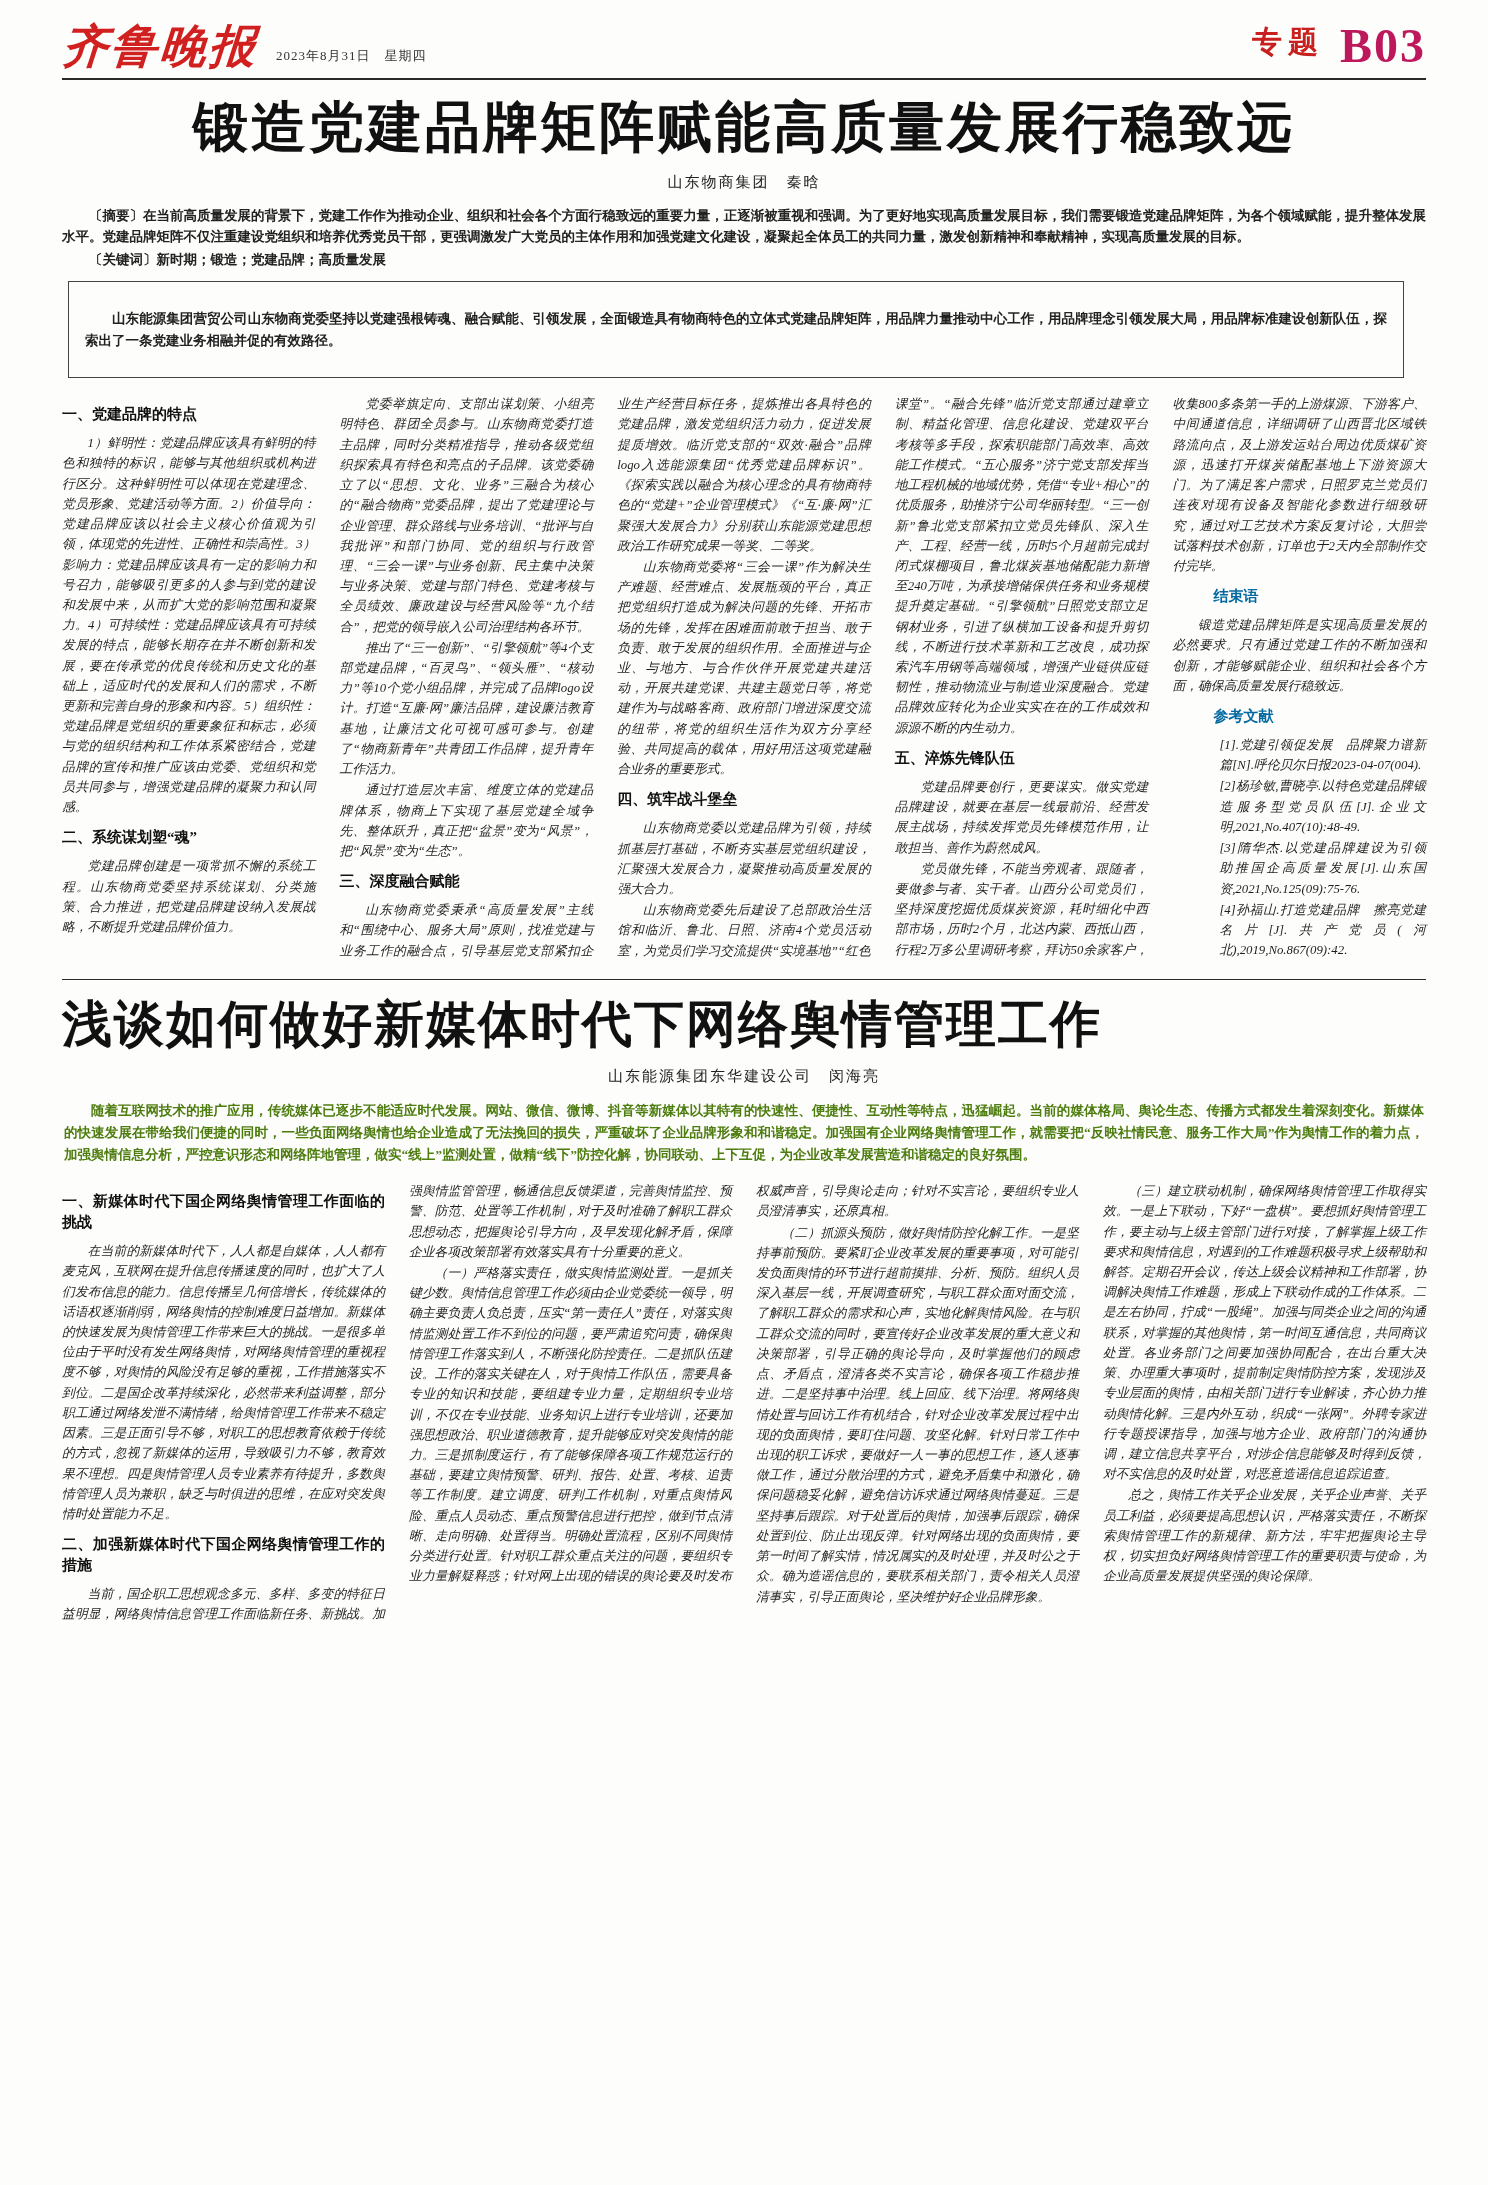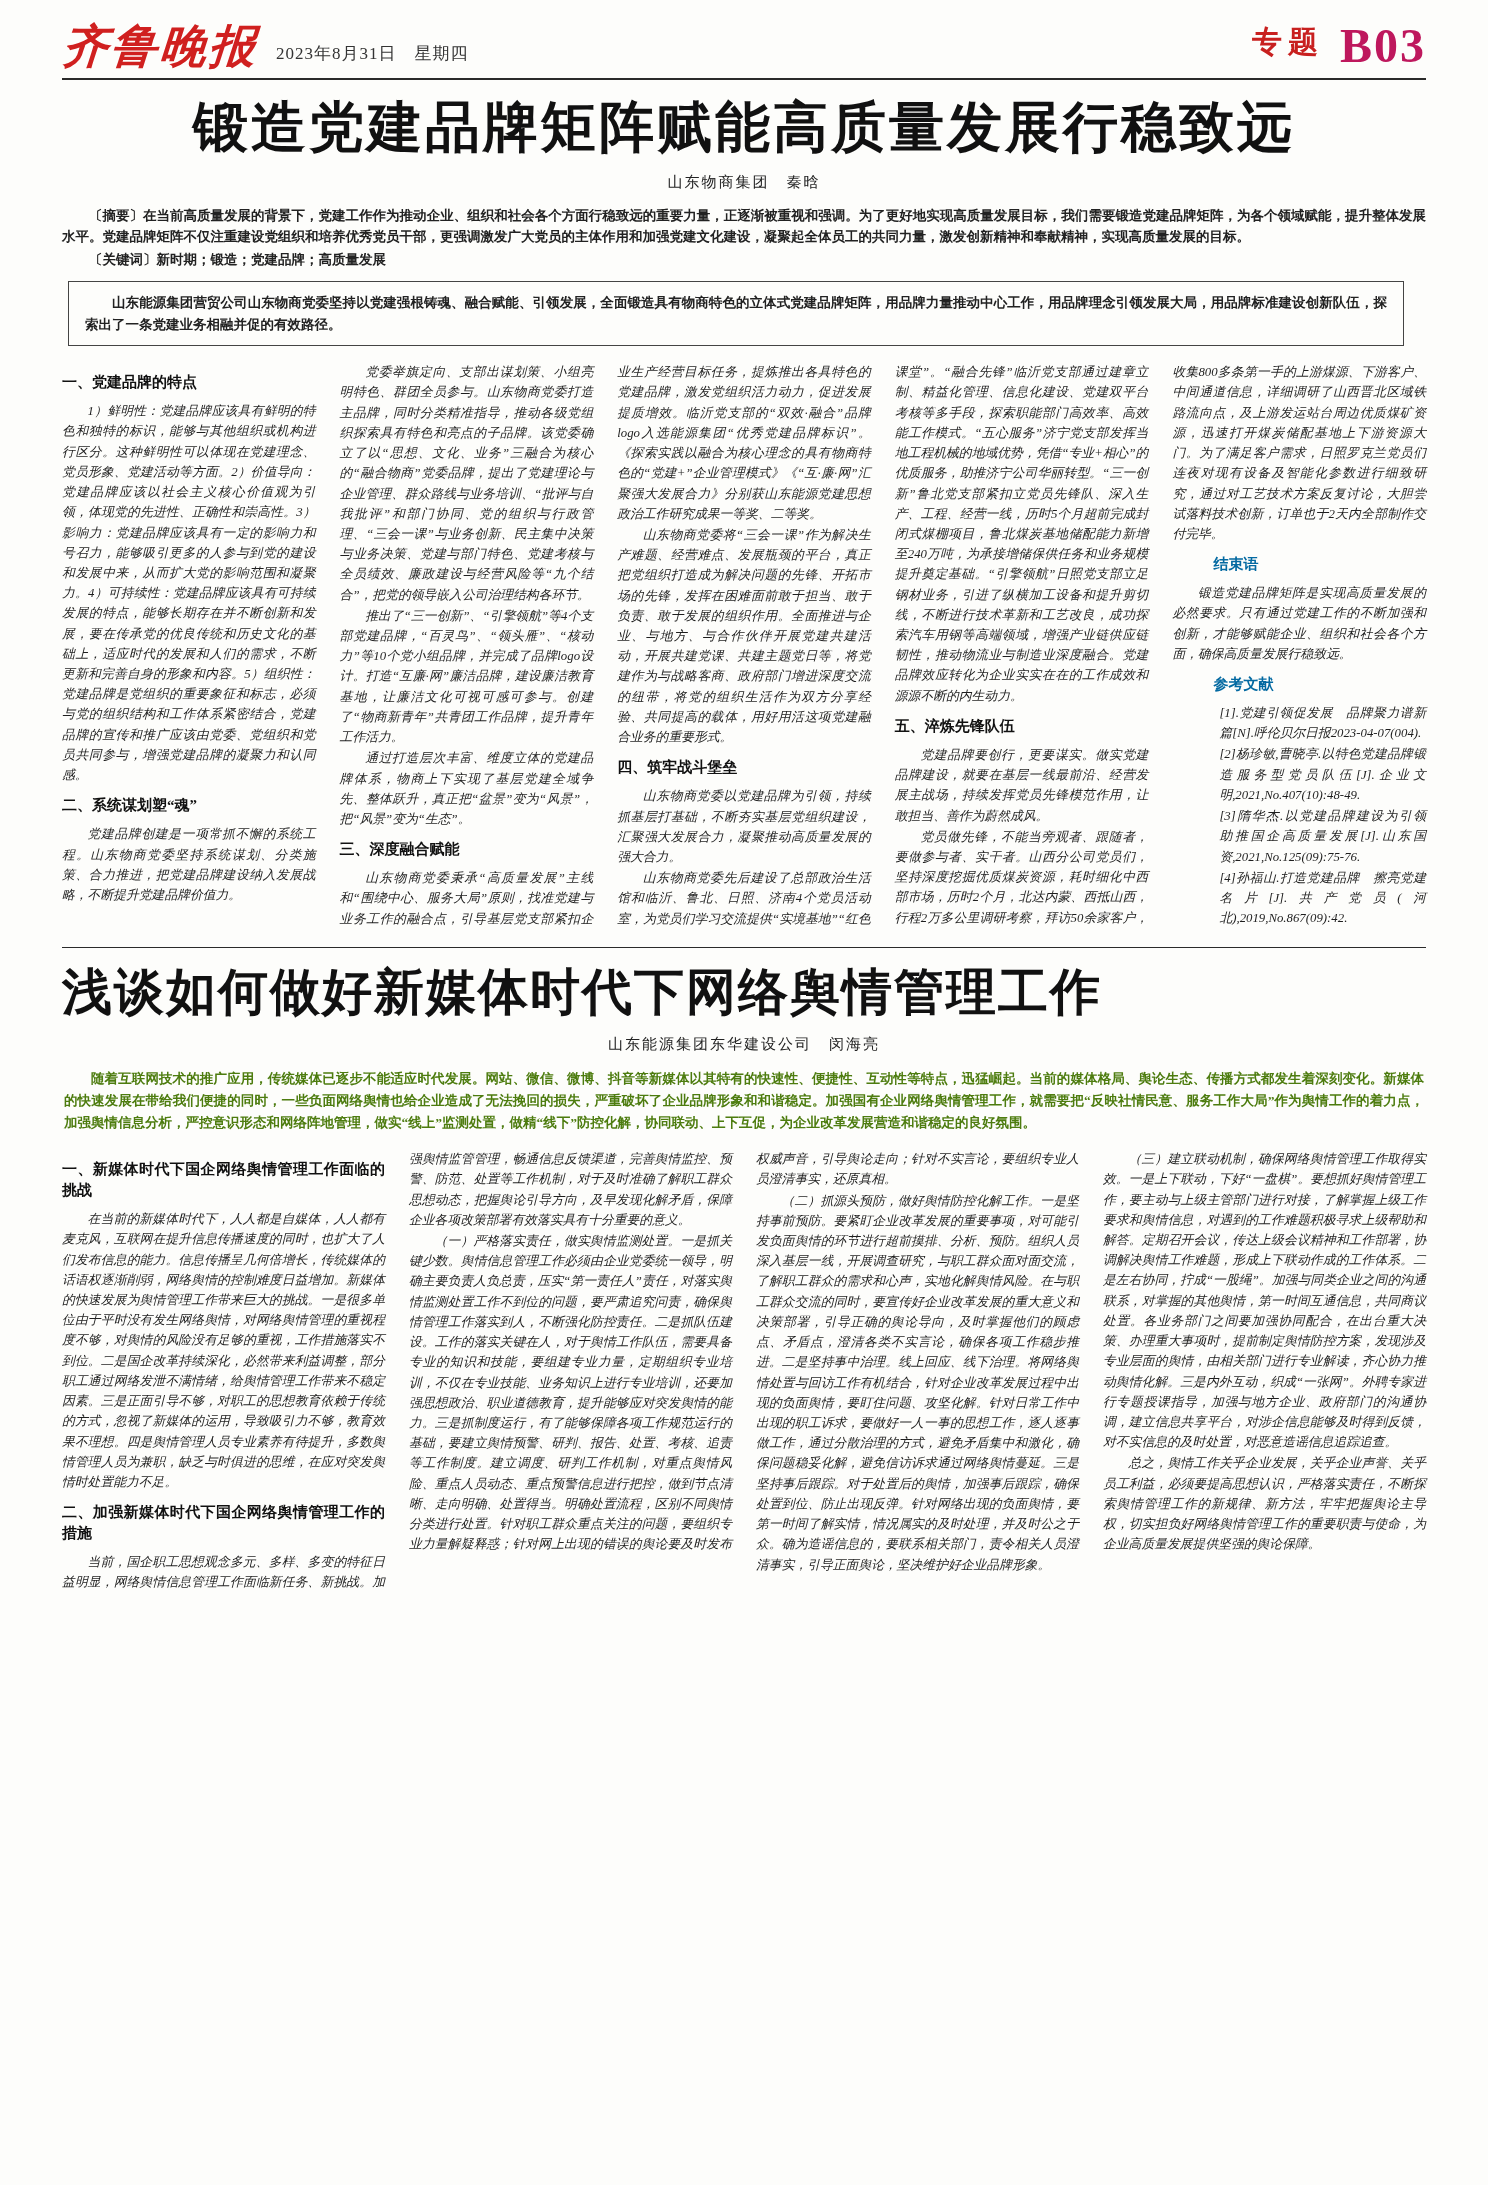--- a/index.html
+++ b/index.html
@@ -25,21 +25,21 @@
   .logo {
     font-size: 46px;
     font-weight: bold;
     font-style: italic;
     color: #d0201f;
     letter-spacing: 3px;
     line-height: 1;
     transform: skewX(-4deg);
     display: inline-block;
   }
-  .issue-date { font-size: 17px; color: #333; padding-bottom: 5px; letter-spacing: 1px; }
+  .issue-date { font-size: 13px; color: #333; padding-bottom: 5px; letter-spacing: 1px; }
   .mast-right { display: flex; align-items: flex-start; gap: 16px; }
   .section-label {
     font-size: 30px; font-weight: bold; color: #c8201f;
     letter-spacing: 6px; padding-bottom: 4px;
   }
   .page-number {
     font-size: 48px; font-weight: 900; color: #be185d;
     letter-spacing: 2px; line-height: 1;
     font-family: "Liberation Serif", "DejaVu Serif", serif;
   }
@@ -60,21 +60,21 @@
   .abstract {
     font-size: 13.5px; font-weight: bold; line-height: 1.55;
     text-align: justify; text-indent: 2em; margin-bottom: 2px; color: #222;
   }
   .keywords {
     font-size: 13.5px; font-weight: bold; line-height: 1.55;
     text-indent: 2em; margin-bottom: 10px; color: #222;
   }
   .leadbox {
     border: 1px solid #444;
-    padding: 10px 16px;
+    padding: 26px 16px;
     margin: 0 22px 16px 6px;
   }
   .leadbox p {
     font-size: 13.5px; font-weight: bold; line-height: 1.6;
     text-align: justify; text-indent: 2em; color: #222;
   }
   .lead2 {
     font-size: 13.5px; font-weight: bold; line-height: 1.6;
     text-align: justify; text-indent: 2em; margin: 2px 2px 16px 2px; color: #4d7c0f;
   }

